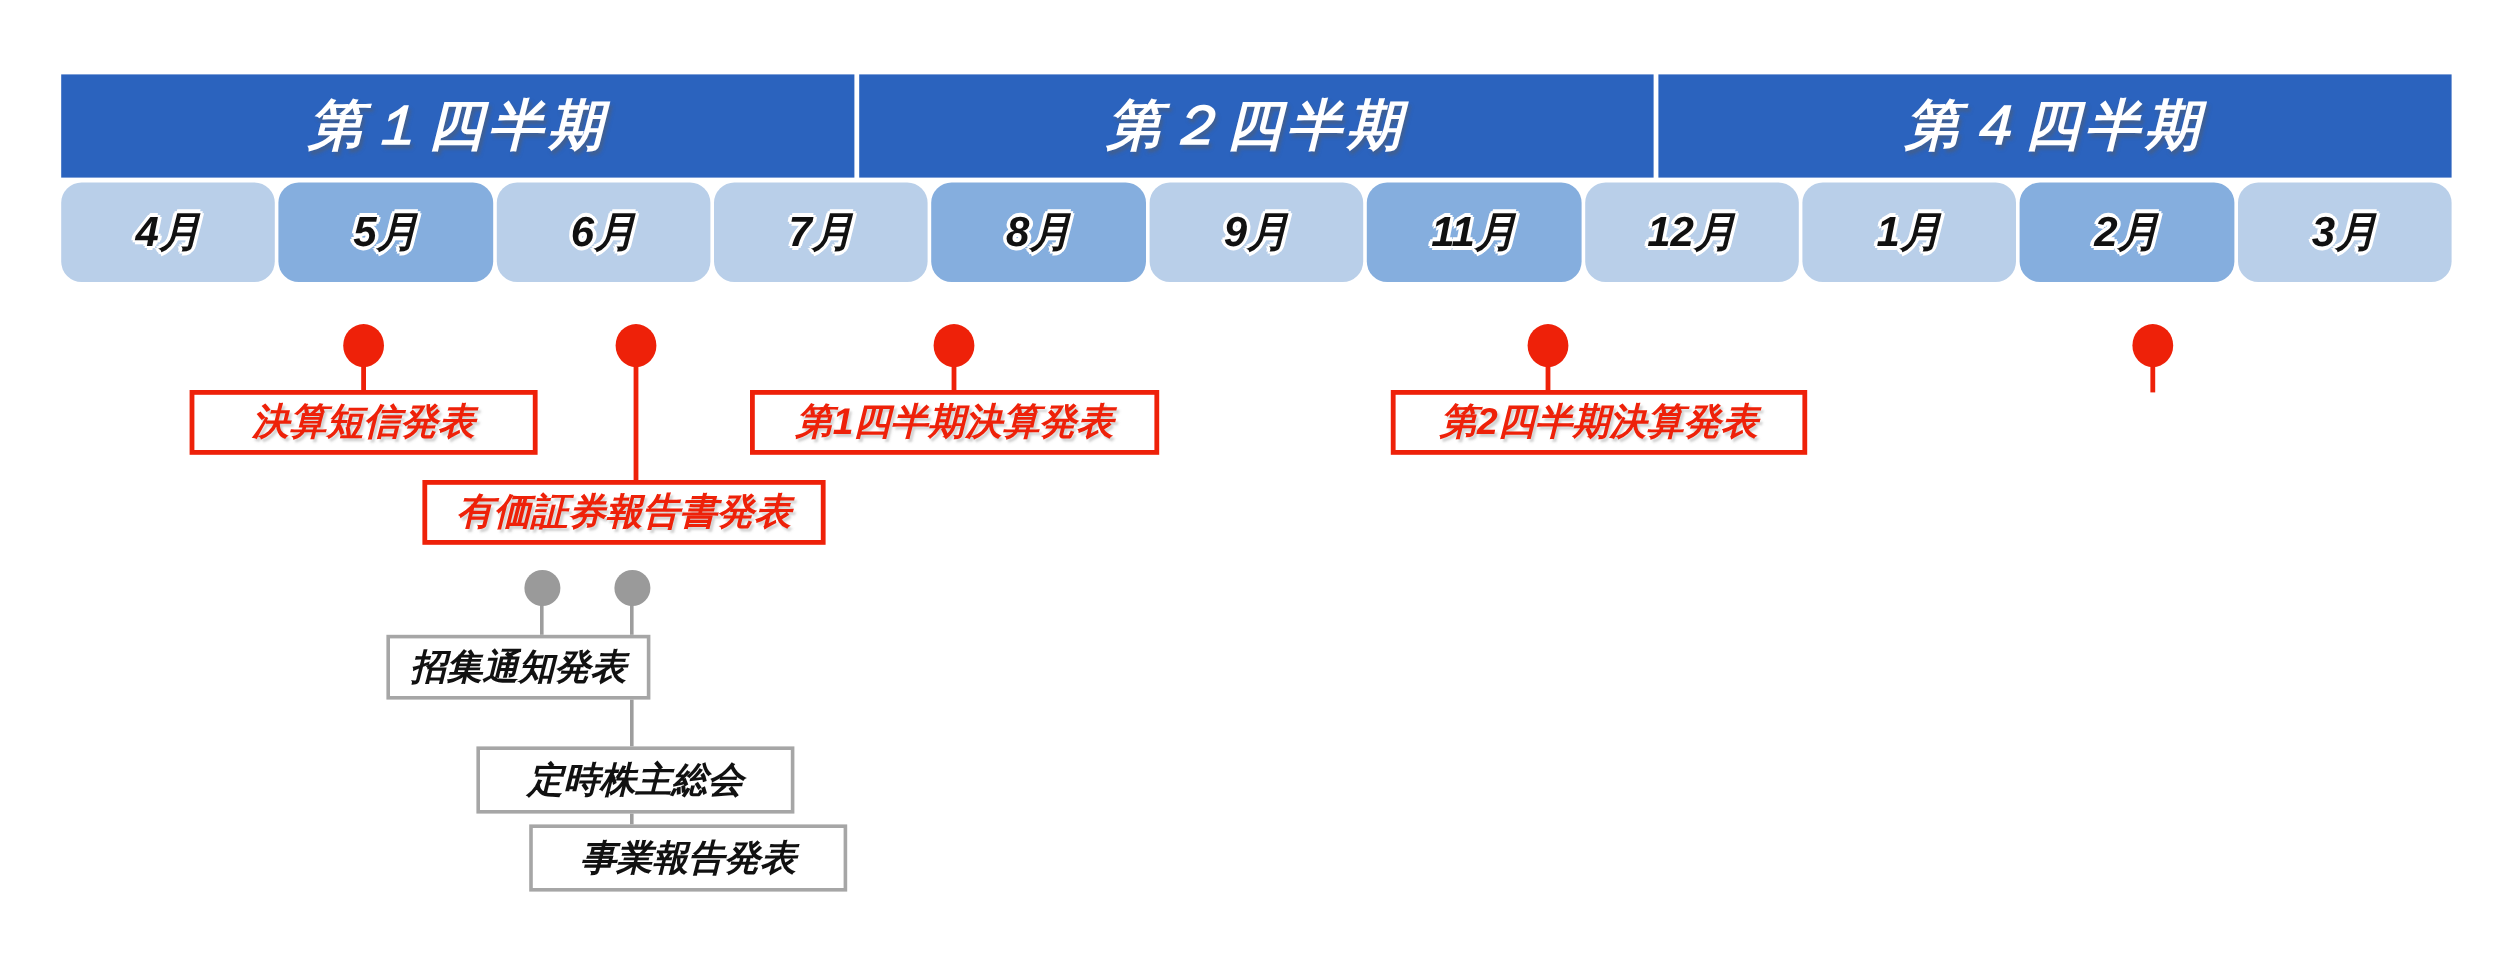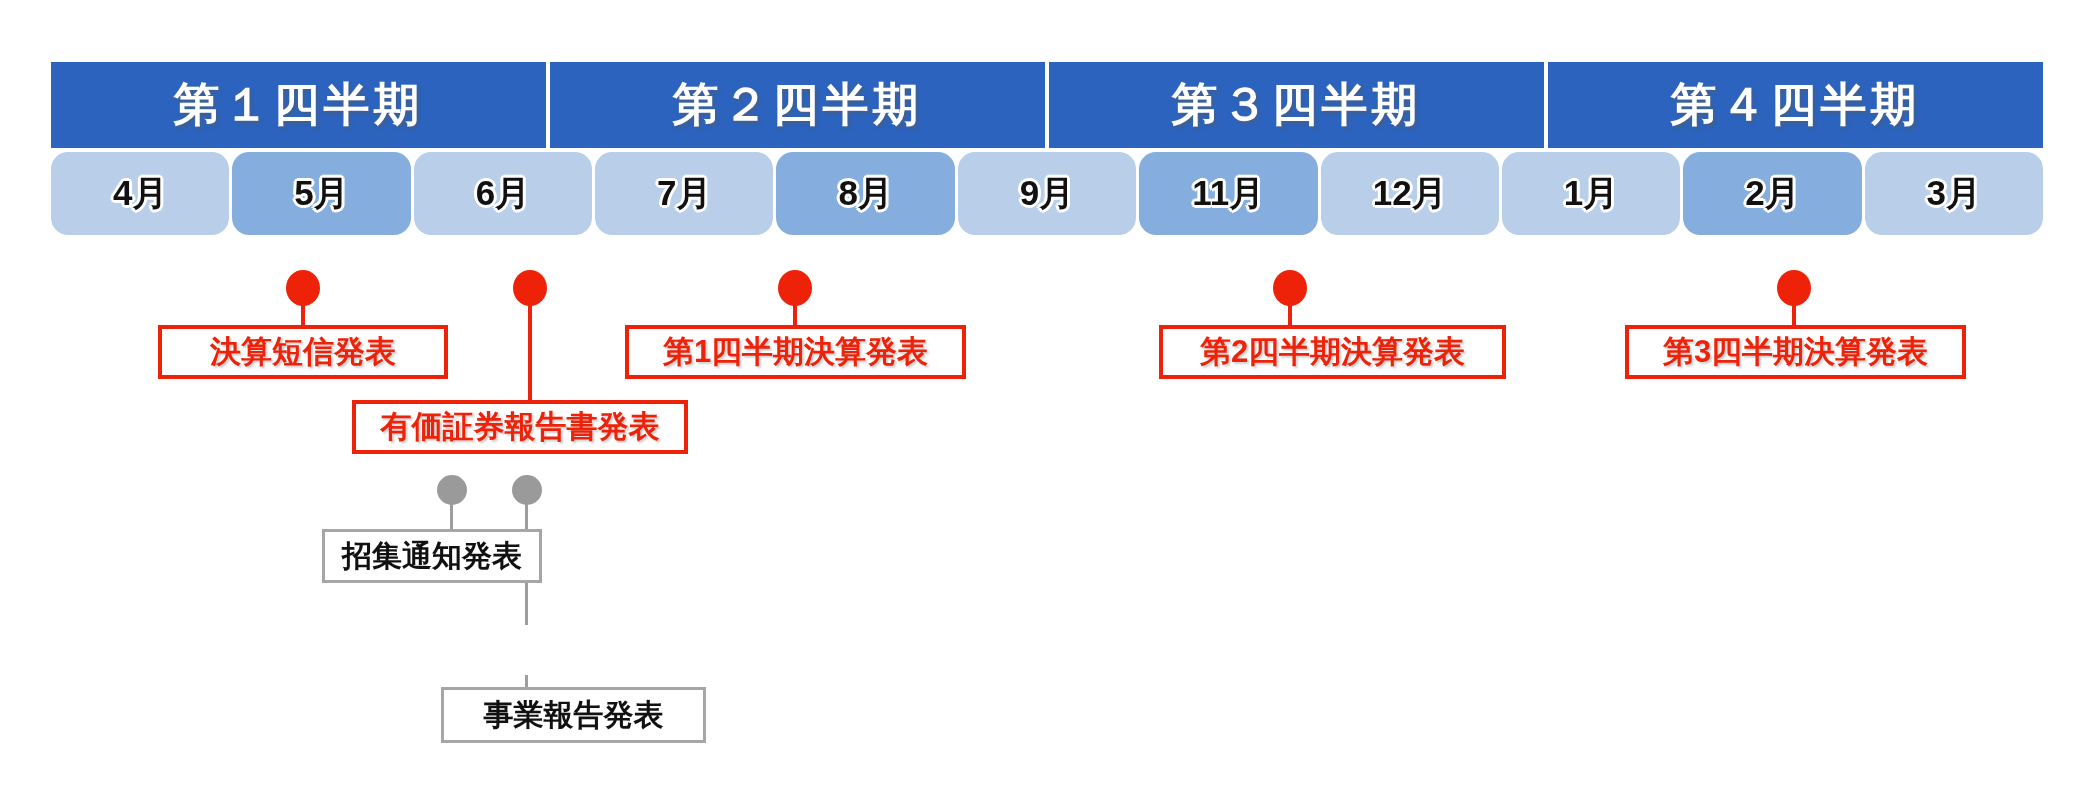--- a/index.html
+++ b/index.html
@@ -2,20 +2,21 @@
 <html><head>
 <meta charset="utf-8">
 <style>
   html,body{margin:0;padding:0;background:#ffffff;}
   .canvas{
     position:relative;
     width:2100px;height:800px;
     background:#ffffff;
     font-family:"Liberation Sans","DejaVu Sans",sans-serif;
     overflow:hidden;
+    font-style:italic;
   }
   
   .quarter-row{
     position:absolute;left:51px;top:62px;width:1992px;height:86px;
     display:flex;gap:4px;
   }
   .quarter{
     flex:1;background:#2b63be;
     display:flex;align-items:center;justify-content:center;
     color:#ffffff;font-size:46px;font-weight:bold;
@@ -60,21 +61,20 @@
   }
 </style>
 </head>
 <body>
 
 <div class="canvas">
 
   <div class="quarter-row">
     <div class="quarter">第１四半期</div>
     <div class="quarter">第２四半期</div>
-    <div class="quarter">第３四半期</div>
     <div class="quarter">第４四半期</div>
   </div>
 
   <div class="month-row">
     <div class="month">4月</div>
     <div class="month hl">5月</div>
     <div class="month">6月</div>
     <div class="month">7月</div>
     <div class="month hl">8月</div>
     <div class="month">9月</div>
@@ -96,23 +96,23 @@
   <div class="stem red" style="left:793px;top:295px;height:32px;"></div>
   <div class="dot red" style="left:778px;top:270px;"></div>
   <div class="ebox red" style="left:625px;top:325px;width:341px;">第1四半期決算発表</div>
 
   <div class="stem red" style="left:1288px;top:295px;height:32px;"></div>
   <div class="dot red" style="left:1273px;top:270px;"></div>
   <div class="ebox red" style="left:1159px;top:325px;width:347px;">第2四半期決算発表</div>
 
   <div class="stem red" style="left:1792px;top:295px;height:32px;"></div>
   <div class="dot red" style="left:1777px;top:270px;"></div>
-  <div class="ebox red" style="left:1625px;top:325px;width:341px;">第3四半期決算発表</div>
 
   <div class="stem gray" style="left:450px;top:498px;height:34px;"></div>
   <div class="stem gray" style="left:525px;top:498px;height:127px;"></div>
   <div class="stem gray" style="left:525px;top:675px;height:14px;"></div>
   <div class="dot gray" style="left:437px;top:475px;"></div>
   <div class="dot gray" style="left:512px;top:475px;"></div>
   <div class="ebox gray" style="left:322px;top:529px;width:220px;height:54px;">招集通知発表</div>
+  <div class="ebox gray" style="left:397px;top:622px;width:265px;height:56px;">定時株主総会</div>
   <div class="ebox gray" style="left:397px;top:687px;width:265px;height:56px;margin-left:44px;">事業報告発表</div>
 
 </div>
 
 </body></html>

